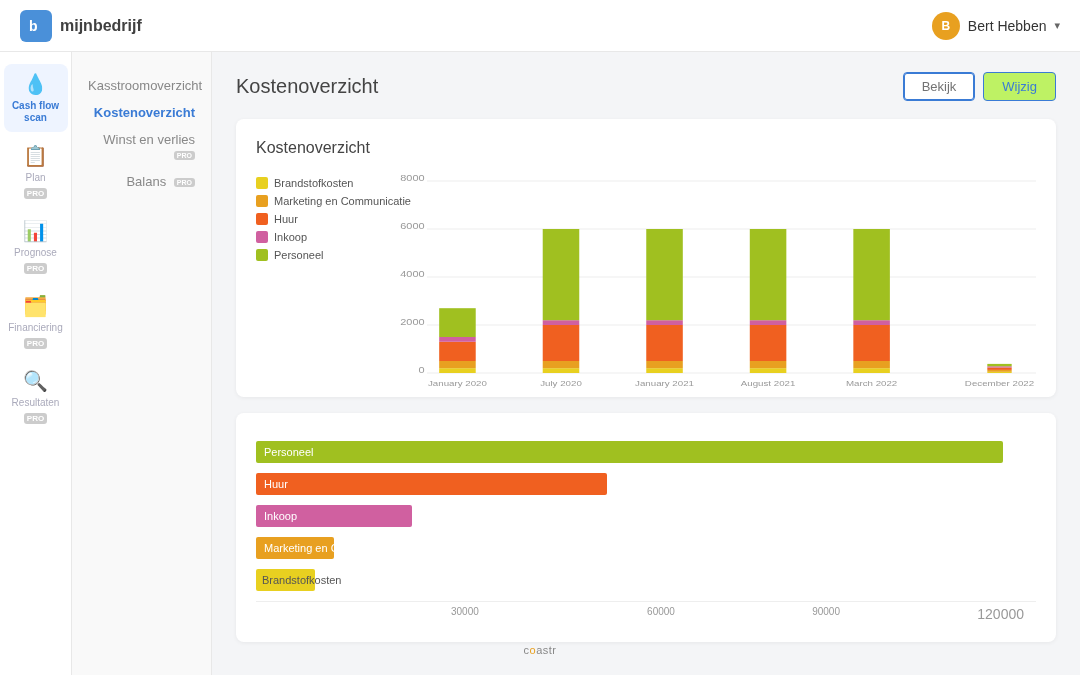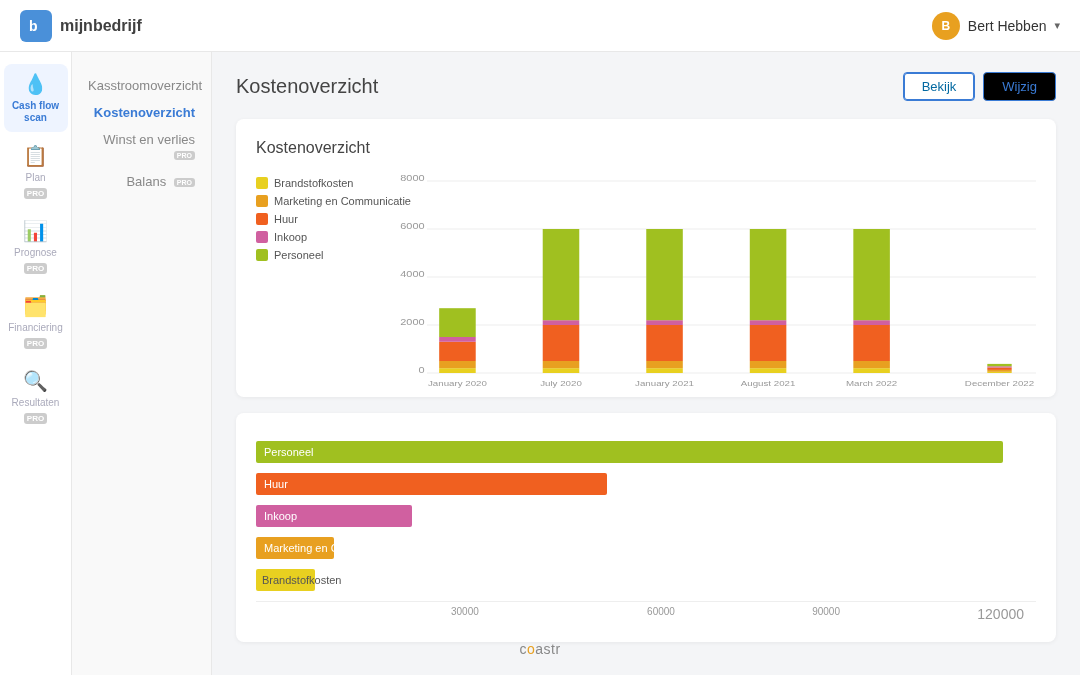--- a/index.html
+++ b/index.html
@@ -110,22 +110,22 @@
     .page-header {
       display: flex; align-items: center; justify-content: space-between;
       margin-bottom: 18px;
     }
     .page-title { font-size: 20px; color: #444; font-weight: 500; }
     .page-actions { display: flex; gap: 8px; }
     .btn {
       padding: 6px 18px; border-radius: 4px; font-size: 13px; cursor: pointer;
       border: 1px solid #3a7bd5; font-weight: 500;
     }
-    .btn-outline { background: #000000; color: #3a7bd5; }
-    .btn-active { background: #fff; color: #0369a1; border-color: #3a7bd5; box-shadow: 0 0 0 1px #3a7bd5 inset; }
+    .btn-outline { background: #bef264; color: #3a7bd5; }
+    .btn-active { background: #fff; color: #737373; border-color: #3a7bd5; box-shadow: 0 0 0 1px #3a7bd5 inset; }
 
     
     .card {
       background: #fff;
       border-radius: 8px;
       padding: 20px;
       margin-bottom: 16px;
       box-shadow: 0 1px 4px rgba(0,0,0,0.06);
     }
     .card-title { font-size: 16px; color: #444; font-weight: 500; margin-bottom: 16px; }
@@ -152,21 +152,21 @@
     
     .footer {
       text-align: center;
       padding: 10px;
       font-size: 13px;
       color: #aaa;
       position: absolute;
       bottom: 8px;
       width: 100%;
     }
-    .footer-brand { color: #888; font-size: 14px; letter-spacing: 0.5px; }
+    .footer-brand { color: #888; font-size: 11px; letter-spacing: 0.5px; }
   </style>
 </head>
 <body>
 
 <div class="header">
   <div class="header-logo">
     <div class="logo-icon">
       <svg width="18" height="18" viewBox="0 0 18 18">
           <text x="2" y="14" font-size="14" font-weight="bold" fill="white">b</text>
         </svg>

